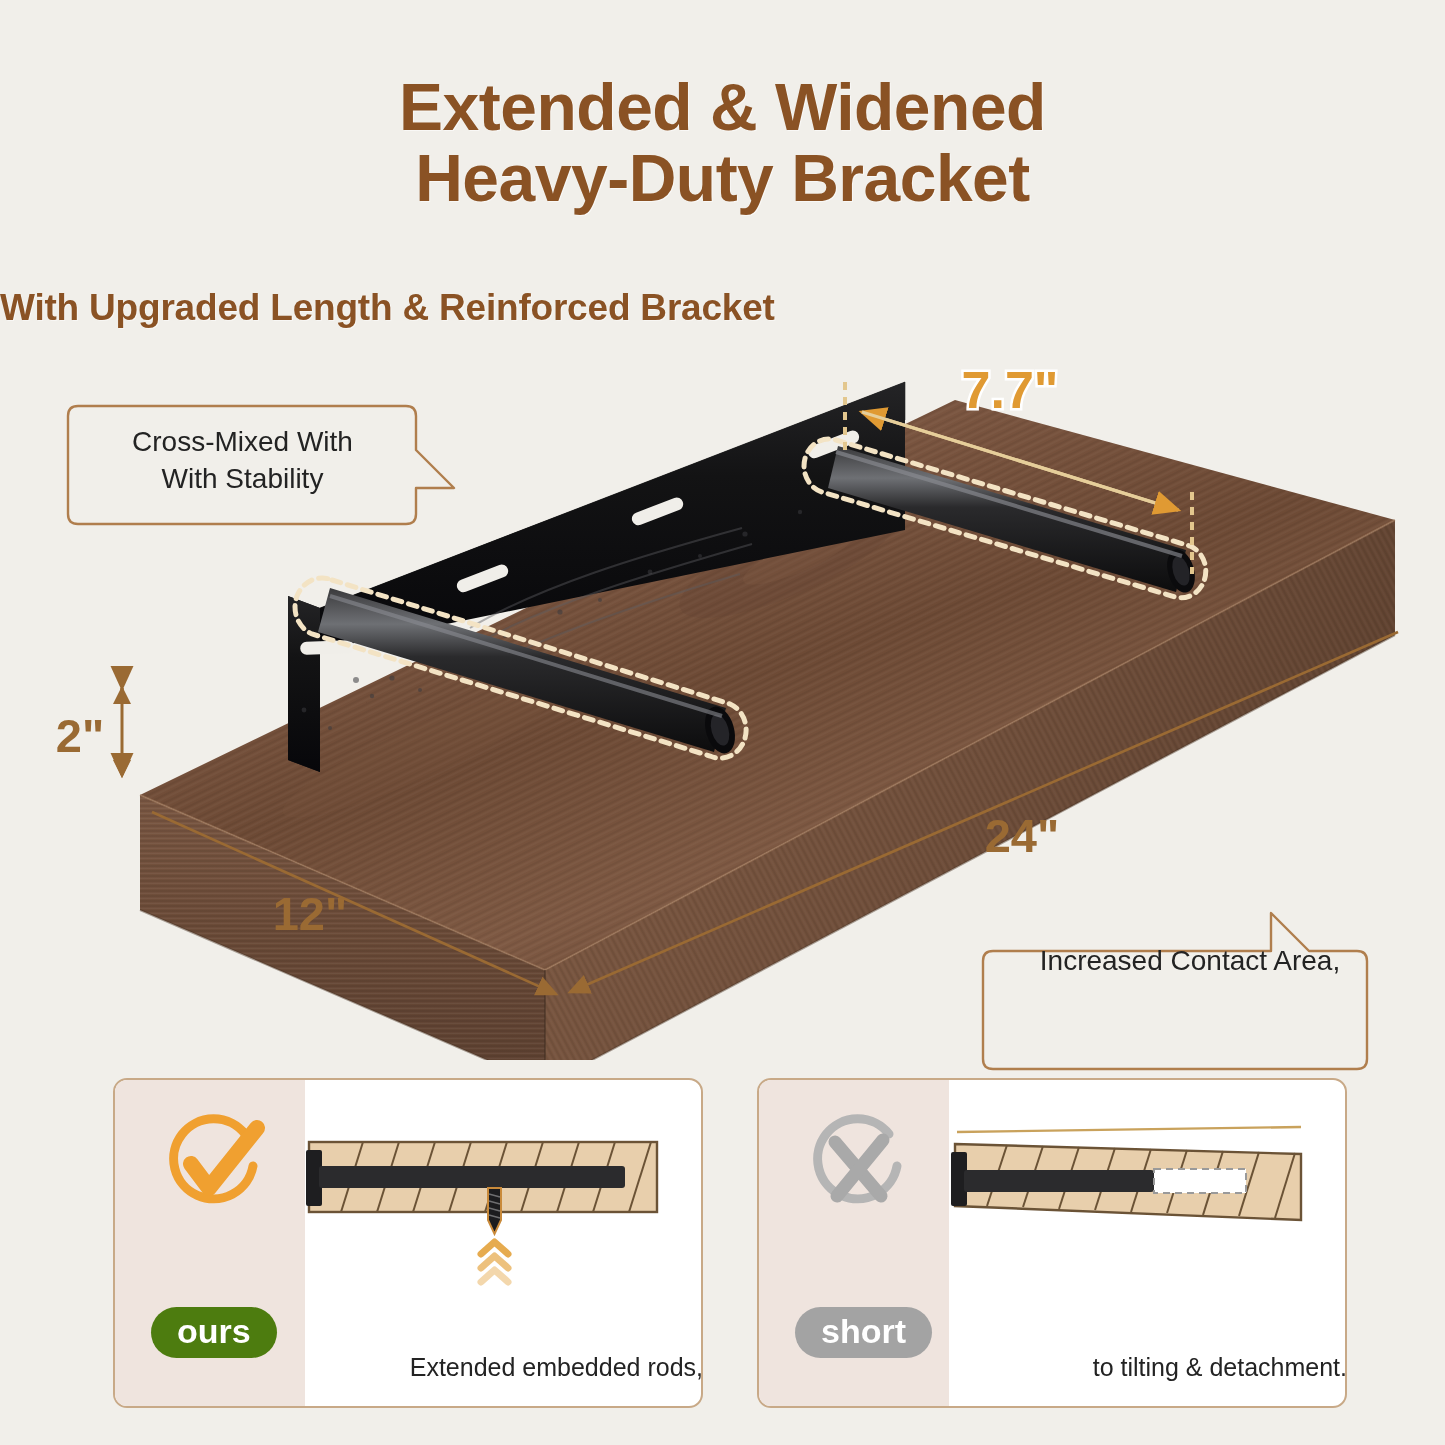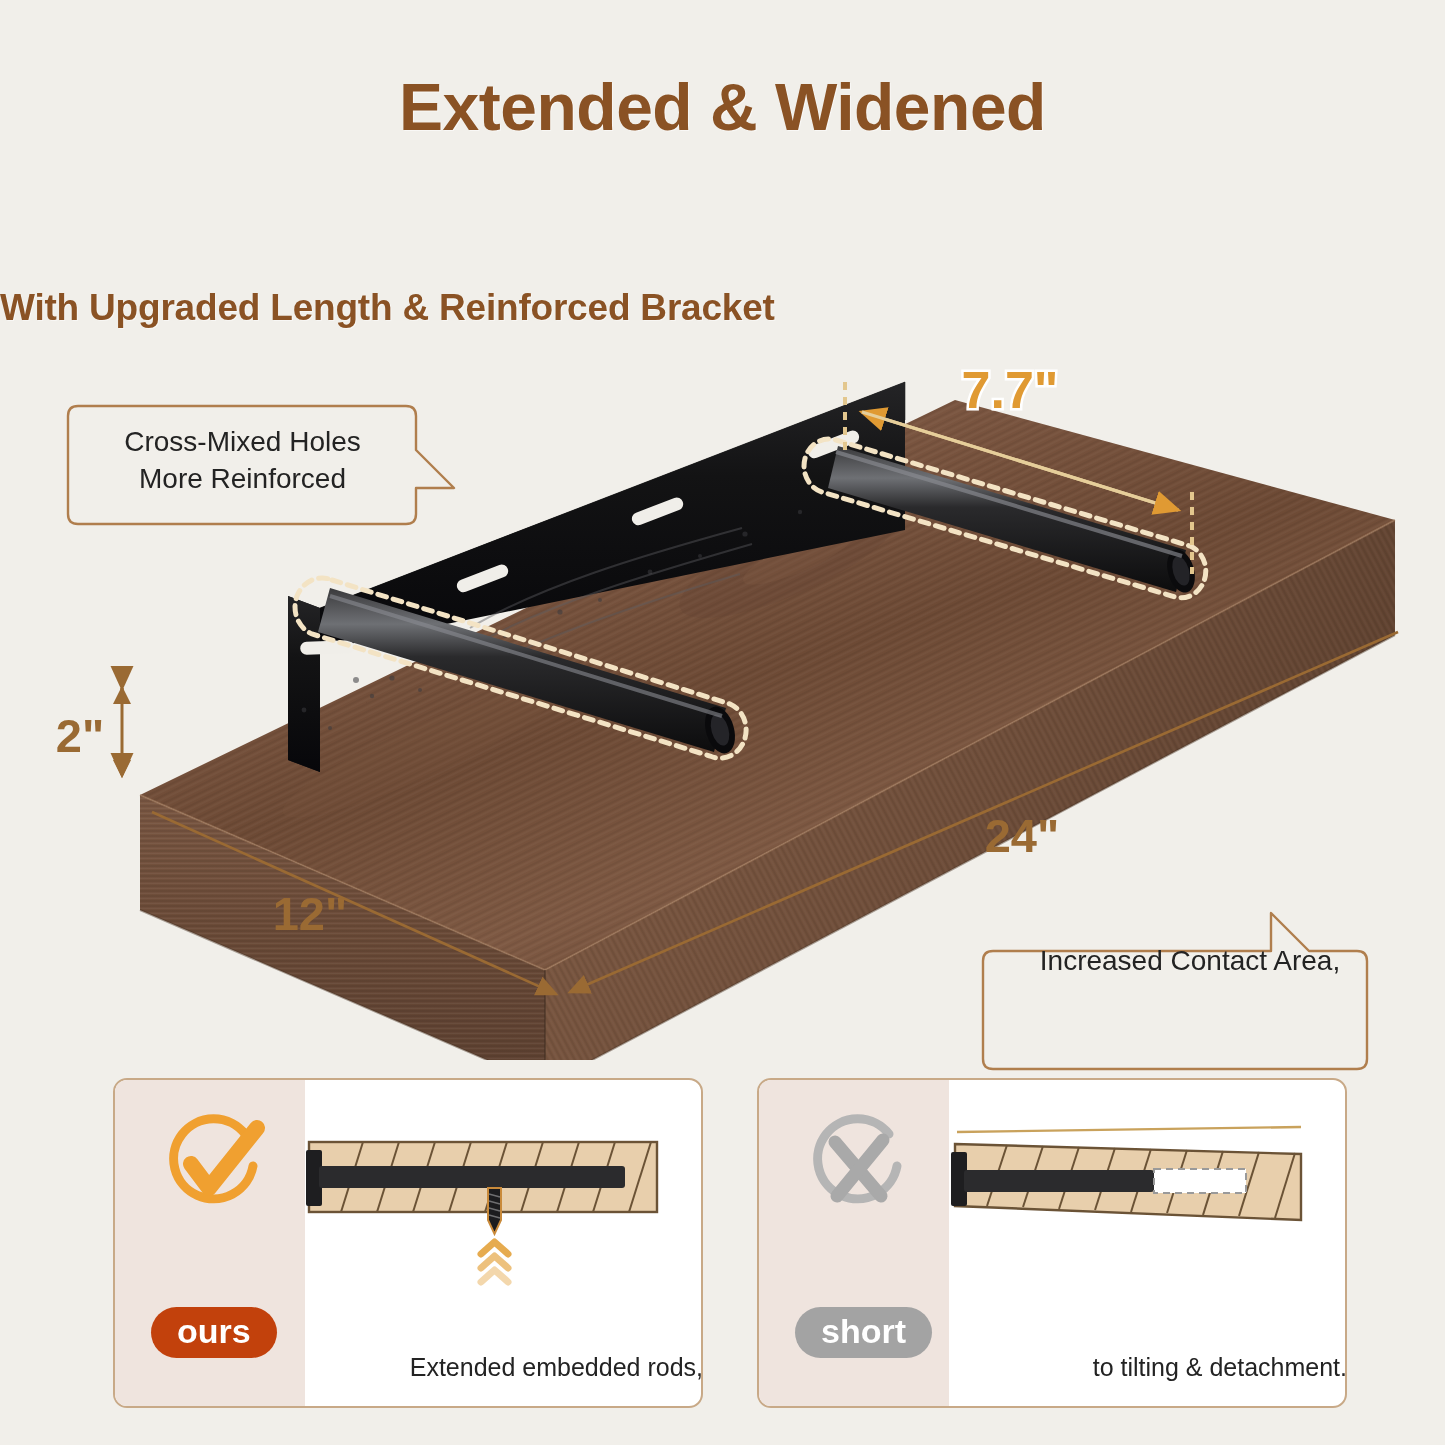--- a/index.html
+++ b/index.html
@@ -75,39 +75,40 @@
   }
   .badge {
     position:absolute; left:36px; bottom:48px;
     padding:7px 26px 10px;
     border-radius:26px;
     color:#FFFFFF;
     font-size:34px;
     font-weight:bold;
     line-height:1;
   }
-  .badge-ours { background:#c2410c; }
+  .badge-ours { background:#4d7c0f; }
   .badge-others { background:#A3A3A3; }
   .mark-icon { position:absolute; left:42px; top:32px; }
   .card-caption {
     position:absolute; left:196px; bottom:22px; width:392px;
     text-align:right;
     color:#232323;
     font-size:25px;
     line-height:1.34;
   }
   .card-figure { position:absolute; left:190px; top:22px; width:400px; height:190px; }
 </style>
 </head>
 <body>
 
 <div class="stage">
 
   <div class="headline">
     <span>Extended &amp; Widened</span>
+    <span class="l2">Heavy-Duty Bracket</span>
   </div>
   <div class="subheadline">With Upgraded Length &amp; Reinforced Bracket</div>
 
   <div class="hero">
   <svg width="1445" height="700" viewBox="0 0 1445 700" xmlns="http://www.w3.org/2000/svg">
     <defs>
 
       <linearGradient id="topFace" x1="0.15" y1="0" x2="0.85" y2="1">
         <stop offset="0%" stop-color="#6A4733"></stop>
         <stop offset="25%" stop-color="#7A5540"></stop>
@@ -264,22 +265,22 @@
     </g>
   </svg>
   </div>
 
   <div class="callout callout-l">
     <svg class="bubble-svg" width="400" height="145" viewBox="0 0 400 145" xmlns="http://www.w3.org/2000/svg">
       <path d="M 22,14 L 350,14 Q 360,14 360,24 L 360,58 L 398,96 L 360,96 L 360,122
                Q 360,132 350,132 L 22,132 Q 12,132 12,122 L 12,24 Q 12,14 22,14 Z" fill="#F1EFEA" stroke="#B07E4D" stroke-width="2.4" stroke-linejoin="round"></path>
     </svg>
     <div class="txt">
-      <div>Cross-Mixed Holes</div>
-      <div>More Reinforced</div>
+      <div>Cross-Mixed With</div>
+      <div>With Stability</div>
     </div>
   </div>
 
   <div class="callout callout-r">
     <svg class="bubble-svg" width="420" height="170" viewBox="0 0 420 170" xmlns="http://www.w3.org/2000/svg">
       <path d="M 22,40 L 300,40 L 300,2 L 338,40 L 386,40 Q 396,40 396,50 L 396,148
                Q 396,158 386,158 L 22,158 Q 12,158 12,148 L 12,50 Q 12,40 22,40 Z" fill="#F1EFEA" stroke="#B07E4D" stroke-width="2.4" stroke-linejoin="round"></path>
     </svg>
     <div class="txt">
       <div>Increased Contact Area,</div>

